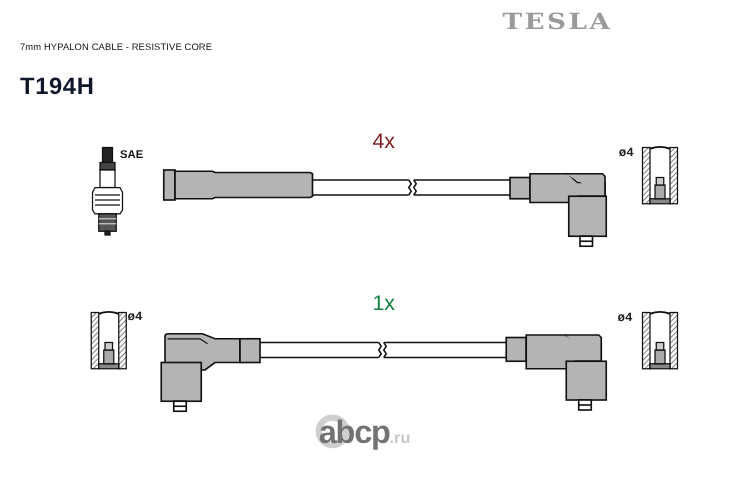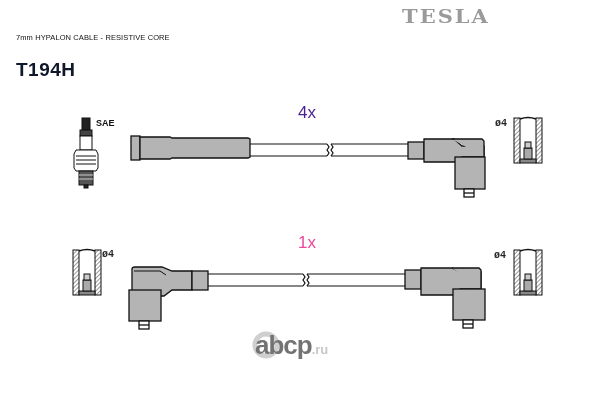--- a/index.html
+++ b/index.html
@@ -1,22 +1,22 @@
 <!DOCTYPE html>
 <html><head>
   <meta charset="utf-8">
   <style>
     html, body { margin: 0; padding: 0; background: #ffffff; }
     body { width: 600px; height: 400px; position: relative; overflow: hidden; font-family: "Liberation Sans", sans-serif; }
     .abs { position: absolute; }
     #part-code { left: 16px; top: 11px; font-size: 19px; font-weight: bold; color: #0f172a; letter-spacing: 0.5px; margin-top: 48px; }
     #subtitle { left: 16px; top: 33px; font-size: 7.5px; color: #111; letter-spacing: 0.1px; text-align: center; }
     #brand { left: 402px; top: 6px; font-family: "DejaVu Serif", serif; font-size: 21px; font-weight: bold; color: #9a9a9a; letter-spacing: 2px; transform: scaleY(0.85); transform-origin: top left; }
-    #qty-top { left: 298px; top: 103px; font-size: 17px; color: #4c1d95; }
-    #qty-bottom { left: 298px; top: 233px; font-size: 17px; color: #ec4899; }
+    #qty-top { left: 298px; top: 103px; font-size: 17px; color: #7f1d1d; }
+    #qty-bottom { left: 298px; top: 233px; font-size: 17px; color: #15803d; }
     #sae-label { left: 96px; top: 118px; font-size: 9px; font-weight: bold; color: #111; text-align: right; }
     .dia { font-family: Liberation Mono, monospace; font-size: 10px; font-weight: bold; color: #222; }
     #dia-1 { left: 495px; top: 118px; }
     #dia-2 { left: 102px; top: 249px; }
     #dia-3 { left: 494px; top: 250px; }
     #watermark { left: 255px; top: 330px; font-size: 26px; font-weight: bold; color: #c8c8c8; letter-spacing: -1px; }
     #watermark .tld { font-size: 13px; font-weight: bold; letter-spacing: 0; }
     svg#drawing { position: absolute; left: 0; top: 0; }
   </style>
 </head>

